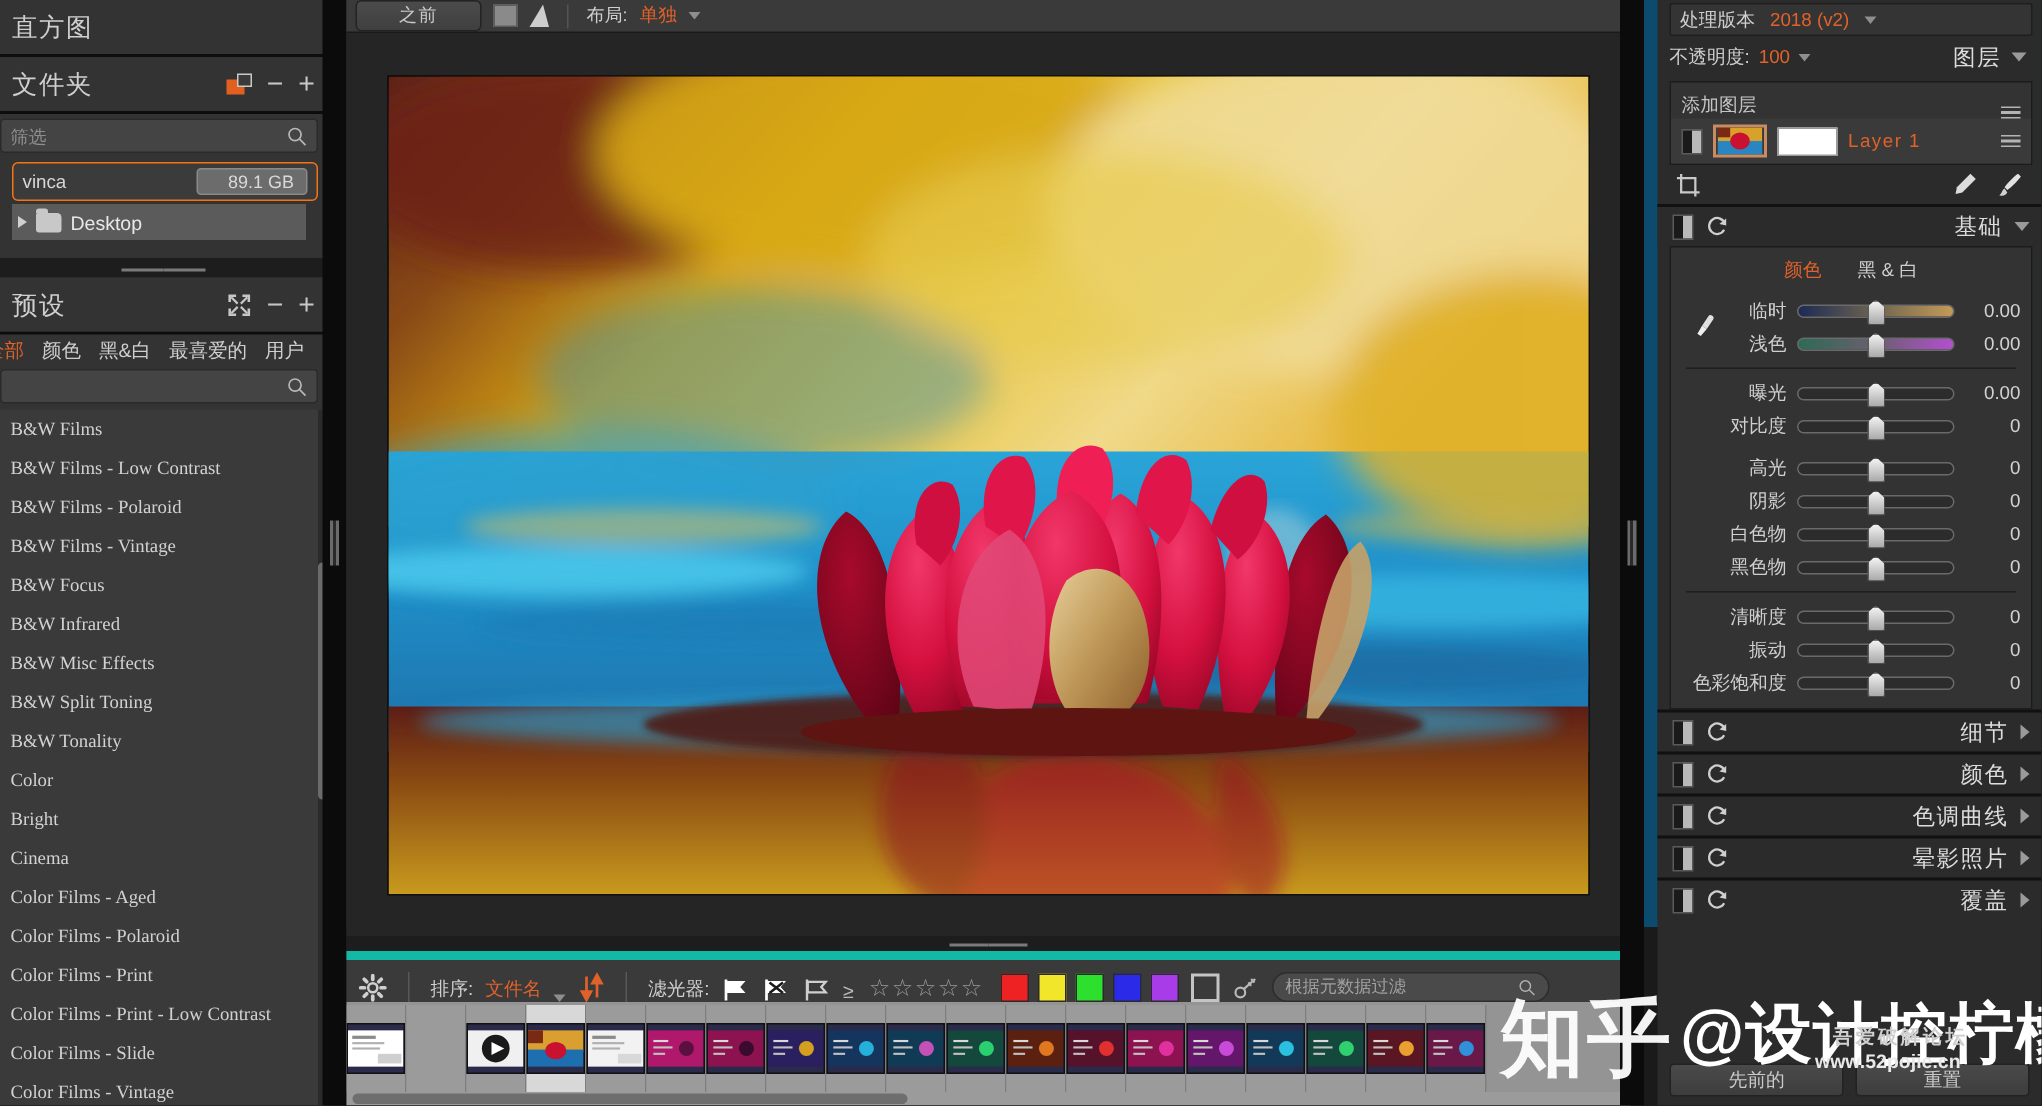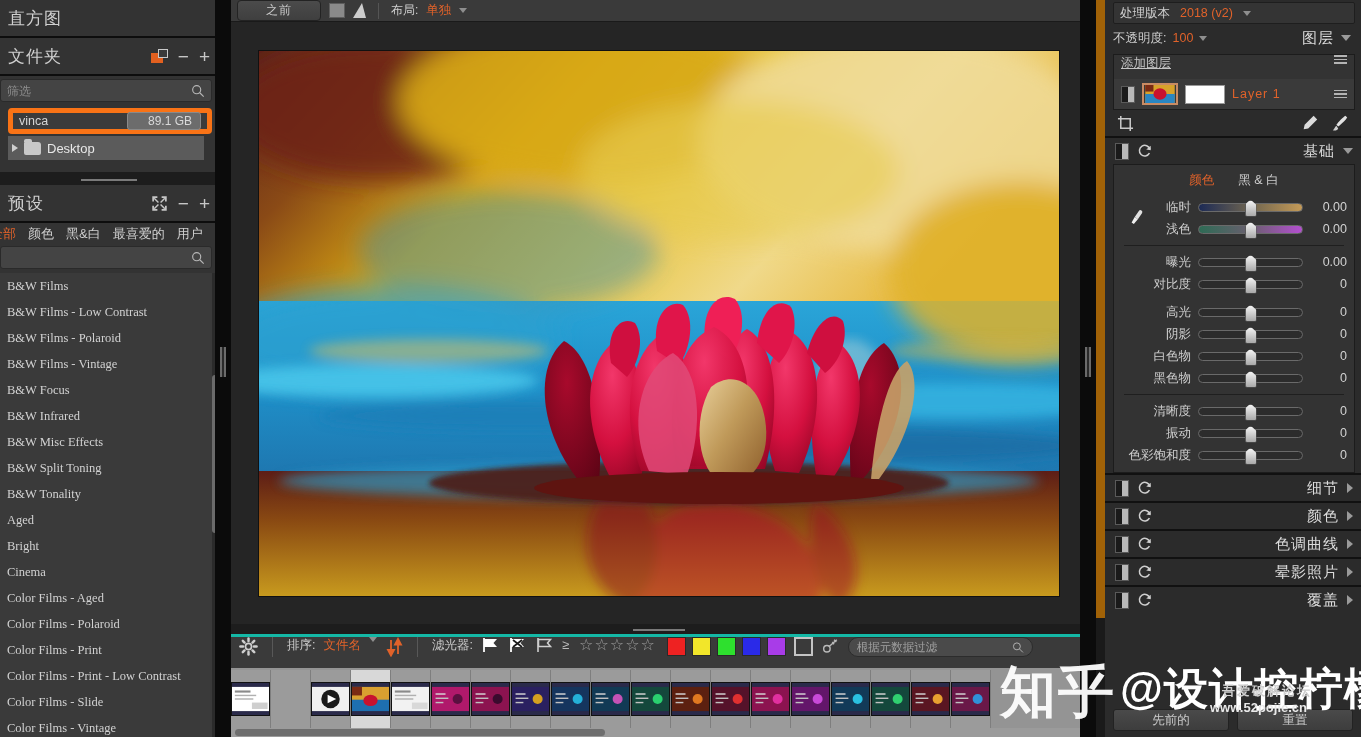--- a/index.html
+++ b/index.html
@@ -3,21 +3,21 @@
 <meta charset="utf-8">
 <style>
   * { box-sizing: border-box; margin: 0; padding: 0; }
   html, body {
     width: 1361px; height: 737px;
     background: #1a1a1a;
     font-family: "Liberation Sans", "DejaVu Sans", sans-serif;
     overflow: hidden;
     color: #d0d0d0;
   }
-  #app { position: relative; width: 1361px; height: 618px; background: #a16207; }
+  #app { position: relative; width: 1361px; height: 618px; background: #0c4a6e; }
 
   
   #left-panel {
     position: absolute; left: 0; top: 0; width: 218px; height: 737px;
     background: #333333;
     display: flex; flex-direction: column;
   }
   .lp-header {
     height: 36px; display: flex; align-items: center; padding: 0 8px;
     background: #333333; position: relative;
@@ -49,21 +49,21 @@
   .lp-search-input {
     background: transparent; border: none; outline: none;
     color: #9d9d9d; font-size: 12px; width: 100%;
     font-family: "Liberation Sans", sans-serif;
   }
   .lp-search-input::placeholder { color: #8e8e8e; }
   .mag { width: 14px; height: 14px; flex: none; }
 
   .vol-row {
     margin: 2px 6px 0 8px; height: 26px; background: #3b3b3b;
-    border: 5px solid #f97316; border-radius: 4px;
+    border: 1px solid #f97316; border-radius: 4px;
     display: flex; align-items: center; padding: 0 6px;
   }
   .vol-name { font-size: 12.5px; color: #d6d6d6; }
   .vol-size {
     margin-left: auto; font-size: 12px; color: #d9d9d9;
     background: #6c6c6c; border: 1px solid #8a8a8a; border-radius: 3px;
     padding: 1px 8px; min-width: 74px; text-align: right;
   }
   .folder-row {
     height: 24px; display: flex; align-items: center; gap: 6px;
@@ -129,22 +129,22 @@
     width: 800px; height: 545px; background: #000; position: relative;
     box-shadow: 0 0 0 1px #111;
   }
   .photo { position: absolute; inset: 0; overflow: hidden; }
 
   .ct-grip { background:#1d1d1d; display:flex; justify-content:center; padding:3px 0 2px; }
   .ct-grip i { display:block; width:26px; height:2px; background:#7a7a7a; margin:1.5px 0; }
 
   
   .filterbar {
-    height: 34px; background: #3a3a3a; display: flex; align-items: flex-start;
-    padding: 0 8px; gap: 8px; border-top:3px solid #14b8a6;
+    height: 34px; background: #3a3a3a; display: flex; align-items: flex-end;
+    padding: 0 8px; gap: 8px; border-top:6px solid #14b8a6;
   }
   .gear { width:19px;height:19px; position:relative; }
   .fb-sep { width:1px;height:20px;background:#585858;margin:0 6px; }
   .fb-label { font-size:12.5px; color:#cfcfcf; }
   .fb-orange { font-size:12.5px; color:#e0622a; }
   .stars { display:flex; gap:1px; align-items:center; }
   .star { font-size:16px; color:#9a9a9a; line-height:1; }
   .gte { font-size:13px; color:#bbb; margin-right:2px; }
   .swatch { width:19px; height:19px; border:1px solid #2a2a2a; }
   .swatch.none { background:#3a3a3a; border:2px solid #c4c4c4; }
@@ -184,22 +184,22 @@
     margin: 2px 6px 0 8px; padding: 0 6px;
     background: #343434; border: 1px solid #1e1e1e; border-radius: 2px;
   }
   .rp-lbl { color:#cfcfcf; font-size:12.5px; }
   .rp-val { color:#e0622a; font-size:12.5px; }
   .opacity-row { height: 28px; display:flex; align-items:center; padding: 0 10px 0 8px; gap:6px; }
   .rp-section-title { margin-left:auto; font-size:15px; color:#dcdcdc; letter-spacing:1px; display:flex; align-items:center; gap:7px;}
 
   .layers-box { margin: 2px 6px 0 8px; border: 1px solid #1c1c1c; background: #333333; }
   .layers-head {
-    height: 24px; display:flex; align-items:flex-start; padding: 0 7px;
-    color: #c4c4c4; font-size: 12.5px; text-decoration: underline;
+    height: 24px; display:flex; align-items:flex-end; padding: 0 7px;
+    color: #c4c4c4; font-size: 12.5px;
   }
   .hamb { margin-left:auto; display:flex; flex-direction:column; gap:2px; }
   .hamb i { display:block; width:13px; height:1.5px; background:#b4b4b4; }
   .layer-row {
     height: 30px; display:flex; align-items:center; gap:7px; padding: 0 7px;
     background: #3a3a3a;
   }
   .half-tone { width:14px;height:17px; background:linear-gradient(90deg,#1a1a1a 50%,#b9b9b9 50%); border:1px solid #5a5a5a;}
   .layer-thumb { width:36px;height:22px; border:2px solid #c98b63; display:block; }
   .layer-mask { width:40px;height:19px; background:#ffffff; border:1px solid #999; }
@@ -359,21 +359,21 @@
       <div id="preset-items">
           <div class="preset-item">B&amp;W Films</div>
           <div class="preset-item">B&amp;W Films - Low Contrast</div>
           <div class="preset-item">B&amp;W Films - Polaroid</div>
           <div class="preset-item">B&amp;W Films - Vintage</div>
           <div class="preset-item">B&amp;W Focus</div>
           <div class="preset-item">B&amp;W Infrared</div>
           <div class="preset-item">B&amp;W Misc Effects</div>
           <div class="preset-item">B&amp;W Split Toning</div>
           <div class="preset-item">B&amp;W Tonality</div>
-          <div class="preset-item">Aged</div>
+          <div class="preset-item">Color</div>
           <div class="preset-item">Bright</div>
           <div class="preset-item">Cinema</div>
           <div class="preset-item">Color Films - Aged</div>
           <div class="preset-item">Color Films - Polaroid</div>
           <div class="preset-item">Color Films - Print</div>
           <div class="preset-item">Color Films - Print - Low Contrast</div>
           <div class="preset-item">Color Films - Slide</div>
           <div class="preset-item">Color Films - Vintage</div>
         </div>
       <div class="lp-scroll">

